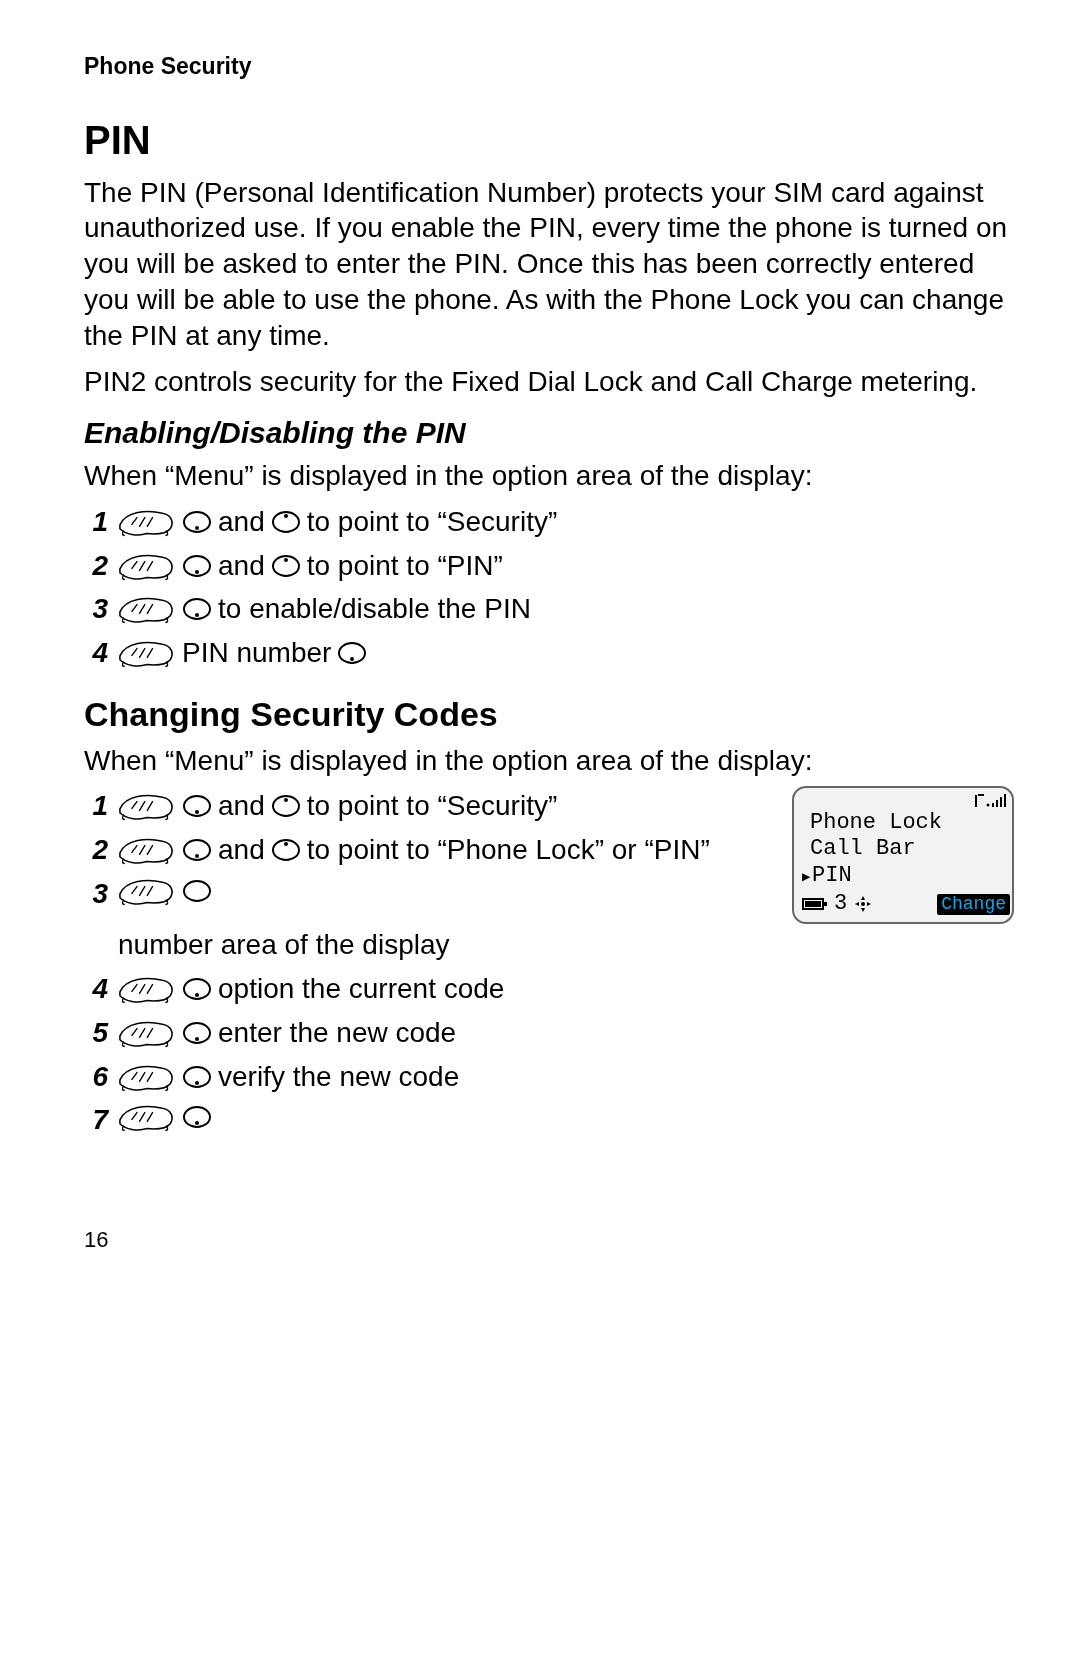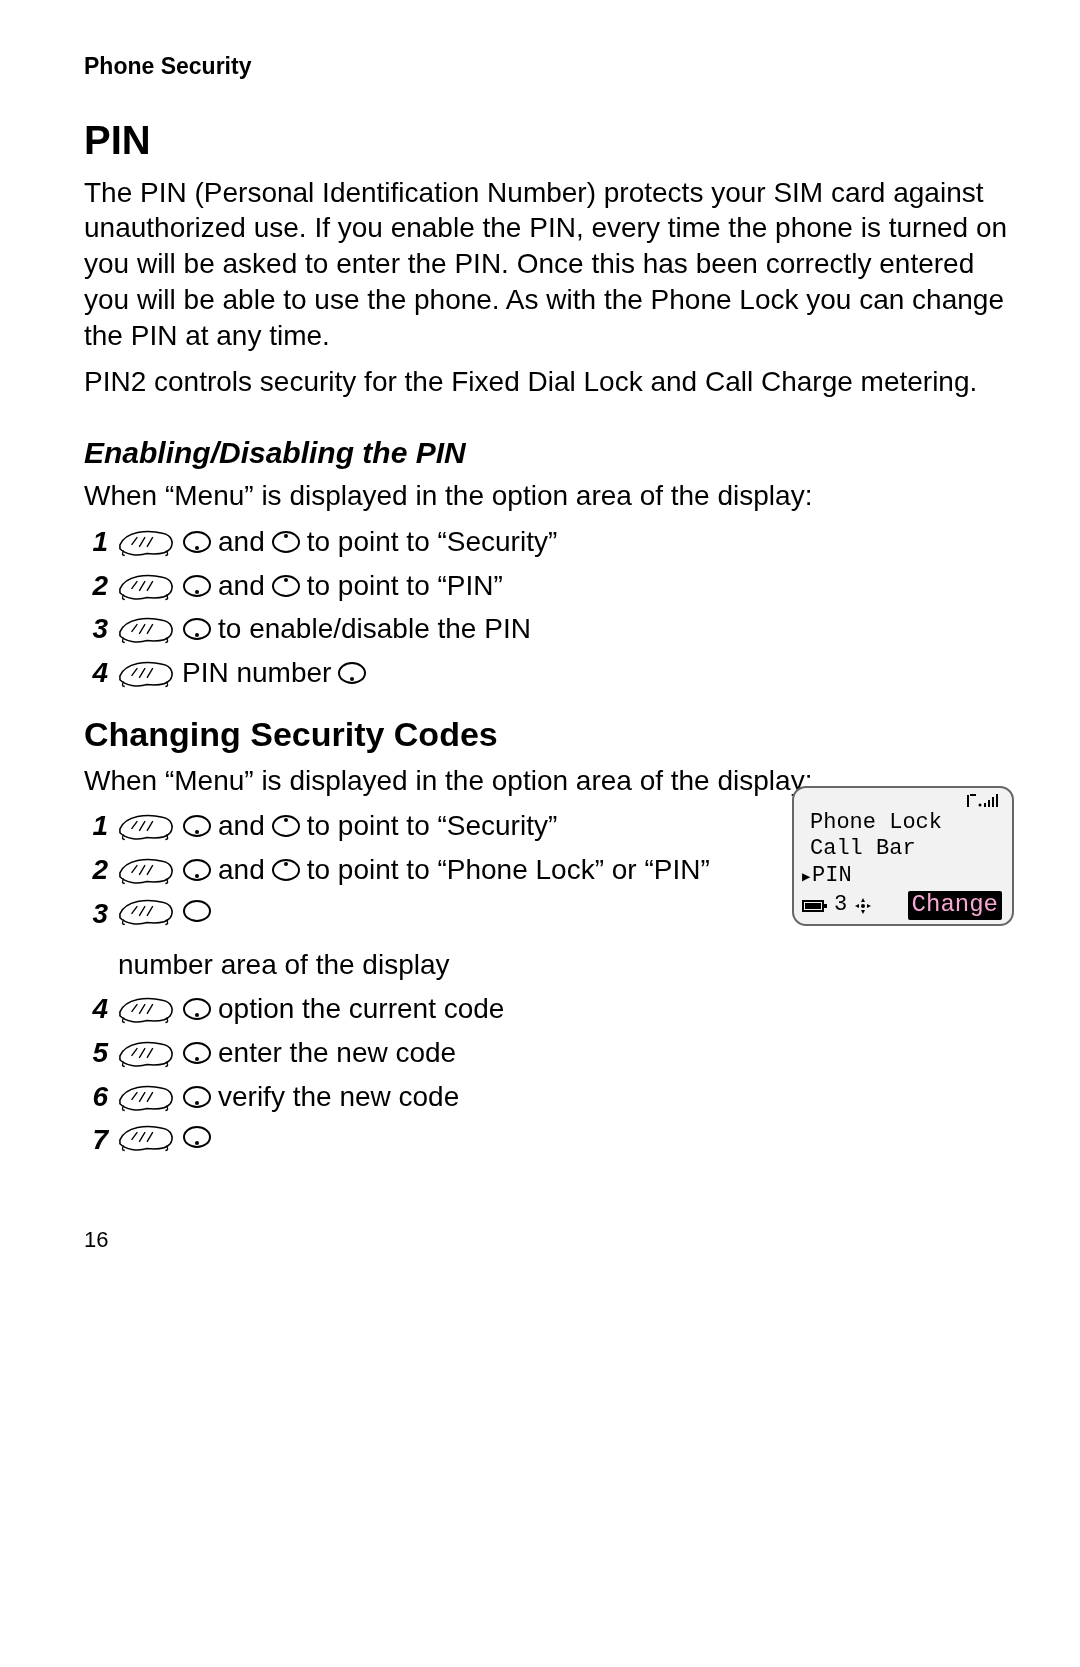--- a/index.html
+++ b/index.html
@@ -30,21 +30,21 @@
   }
   h2 {
     font-size: 34px;
     font-weight: bold;
     margin: 22px 0 6px 0;
   }
   h3.italic {
     font-size: 30px;
     font-weight: bold;
     font-style: italic;
-    margin: 34px 0 6px 0;
+    margin: 14px 0 6px 0;
   }
   p {
     margin: 0 0 10px 0;
   }
   .steps {
     margin: 6px 0 10px 0;
   }
   .step {
     display: flex;
     align-items: flex-start;
@@ -87,21 +87,21 @@
     position: absolute;
     right: 66px;
     top: 786px;
     width: 222px;
     border: 2px solid #666;
     border-radius: 14px;
     background: #f2f2f2;
     font-family: "Lucida Console", "Courier New", monospace;
     font-size: 22px;
     line-height: 1.2;
-    padding: 4px 10px 4px 6px;
+    padding: 4px 2px 4px 6px;
     box-sizing: border-box;
   }
   .screen-top {
     display:flex;
     justify-content:flex-end;
     padding-right:2px;
     height:18px;
   }
   .signal-icon svg { width:34px; height:16px; }
   .screen-line { padding-left: 10px; }
@@ -116,22 +116,22 @@
     display:flex;
     align-items:center;
     gap:6px;
     margin-top:2px;
     padding-left:2px;
   }
   .batt-icon svg { width:26px; height:16px; }
   .nav-icon { font-size:20px; line-height:1; }
   .change-badge {
     background:#000;
-    color:#f9a8d4;
-    font-size:24px;
+    color:#0ea5e9;
+    font-size:18px;
     padding:0 4px;
     border-radius:2px;
     margin-left:auto;
   }
 
   .page-number {
     position: absolute;
     left: 84px;
     bottom: 48px;
     font-size: 22px;

